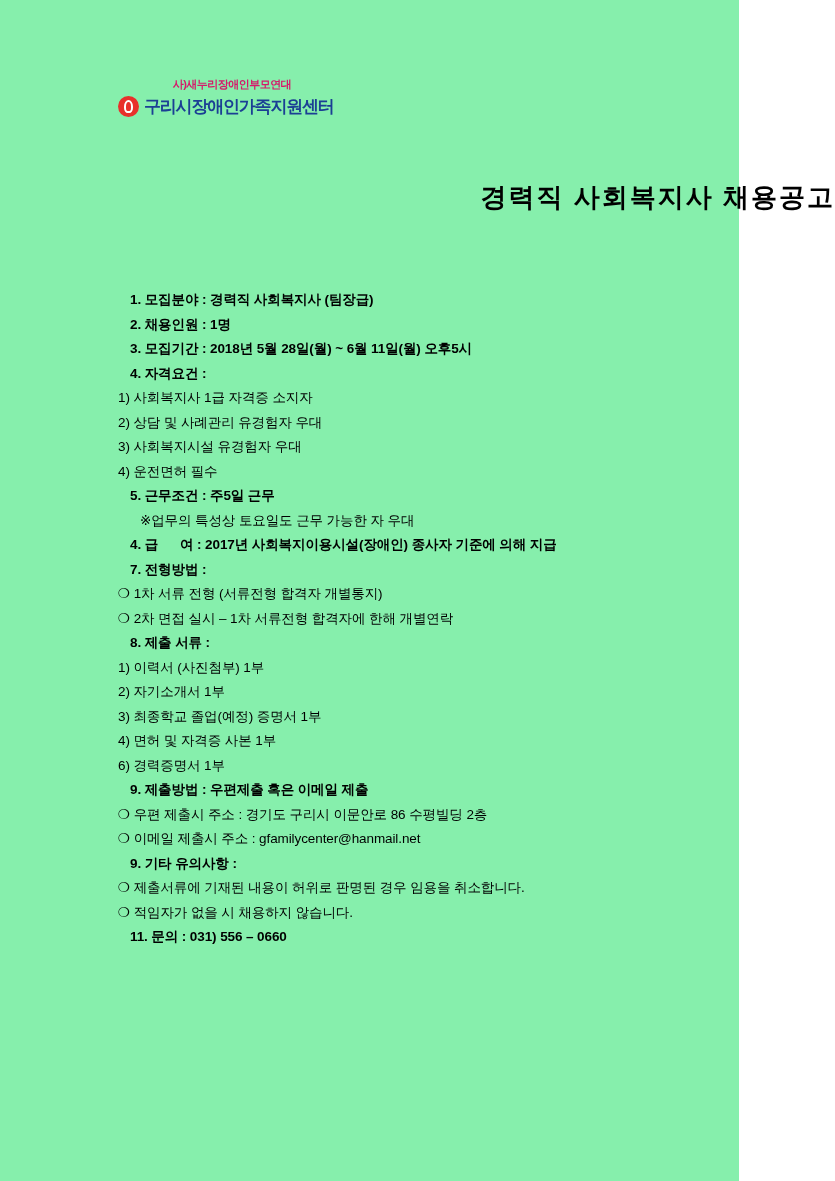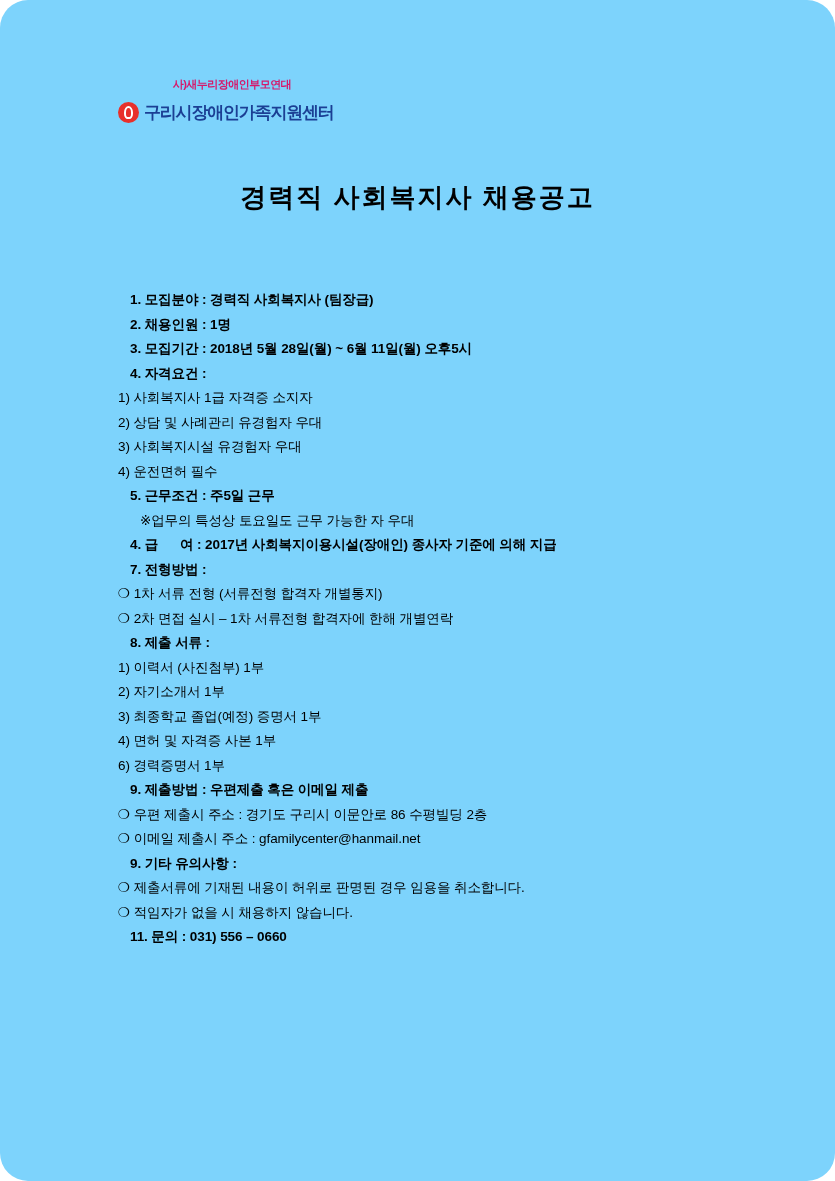--- a/index.html
+++ b/index.html
@@ -10,25 +10,24 @@
   body {
     width: 835px;
     height: 1181px;
     position: relative;
     font-family: "Liberation Sans", "DejaVu Sans", sans-serif;
     color: #000000;
   }
 
   .page {
     position: relative;
-    width: 835px;
+    width: 739px;
     height: 1181px;
-    background: #7dd3fc;
+    background: #86efac;
     box-sizing: border-box;
-    border-radius: 28px;
   }
 
   
   .logo-block {
     position: absolute;
     left: 118px;
     top: 78px;
     width: 260px;
   }
   .logo-top {
@@ -37,21 +36,21 @@
     color: #d6186a;
     letter-spacing: -0.5px;
     text-align: center;
     width: 200px;
     margin-left: 14px;
     line-height: 12px;
   }
   .logo-main {
     display: flex;
     align-items: center;
-    margin-top: 11px;
+    margin-top: 5px;
   }
   .logo-mark {
     width: 21px;
     height: 21px;
     border-radius: 50%;
     background: #e8302b;
     position: relative;
     flex: none;
     margin-right: 5px;
   }
@@ -73,21 +72,21 @@
     letter-spacing: -1.2px;
     white-space: nowrap;
   }
 
   
   .doc-title {
     position: absolute;
     left: 0;
     top: 180px;
     width: 835px;
-    text-align: center;
+    text-align: right;
     font-size: 26px;
     font-weight: bold;
     letter-spacing: 2px;
     color: #000000;
   }
 
   
   .content {
     position: absolute;
     left: 118px;

